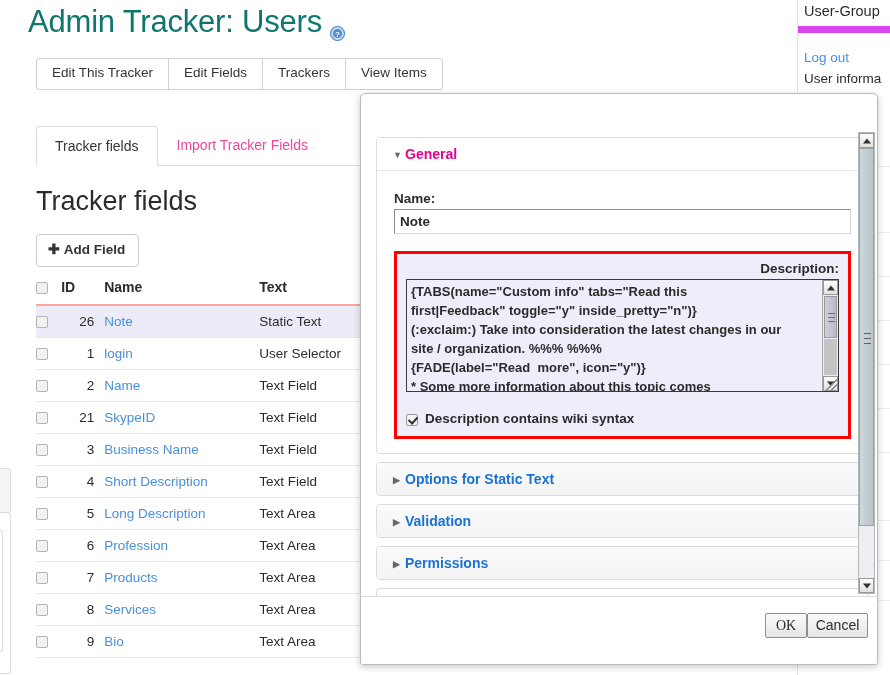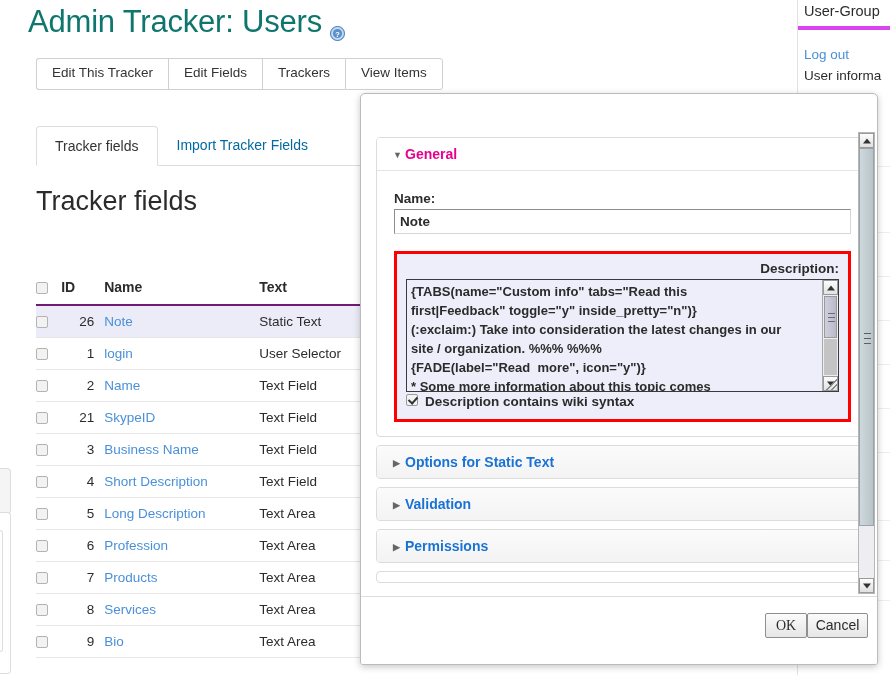--- a/index.html
+++ b/index.html
@@ -82,21 +82,21 @@
   }
   .sub-tab.active {
     border: 1px solid #dddddd;
     border-bottom: 1px solid #ffffff;
     border-radius: 4px 4px 0 0;
     background: #ffffff;
     color: #333333;
     margin-bottom: -1px;
   }
   .sub-tab.inactive {
-    color: #0369a1;
+    color: #ec4899;
     border: 1px solid transparent;
     text-align: center;
   }
 
   
   .section-title {
     position: absolute;
     left: 36px;
     top: 186px;
     font-size: 27px;
@@ -129,21 +129,21 @@
     width: 330px;
     border-collapse: collapse;
     font-size: 13.5px;
   }
   .fields-table th {
     text-align: left;
     font-weight: bold;
     color: #2b2b2b;
     padding: 0 0 9px 0;
     font-size: 14px;
-    border-bottom: 2px solid #701a75;
+    border-bottom: 2px solid #fca5a5;
   }
   .fields-table td {
     padding: 8px 0 8px 0;
     border-bottom: 1px solid #e6e6e6;
     color: #2b2b2b;
     font-size: 13.5px;
   }
   .col-cb   { width: 26px; }
   .col-id   { width: 34px; text-align: right; padding-right: 10px !important; }
   .col-name { width: 160px; }
@@ -185,21 +185,21 @@
     height: 675px;
     border-left: 1px solid #e2e2e2;
     box-sizing: border-box;
     overflow: hidden;
   }
   .rs-head {
     padding: 3px 0 7px 6px;
     font-size: 14.5px;
     color: #2b2b2b;
     white-space: nowrap;
-    border-bottom: 4px solid #d946ef;
+    border-bottom: 7px solid #d946ef;
   }
   .rs-body { padding: 14px 0 0 6px; }
   .rs-link {
     display: block;
     color: #4a90d9;
     font-size: 13.5px;
     white-space: nowrap;
     line-height: 21px;
   }
   .rs-text {
@@ -410,26 +410,26 @@
     right: 1px;
     bottom: 1px;
     width: 11px;
     height: 11px;
     background:
       linear-gradient(135deg, transparent 46%, #888888 46%, #888888 56%, transparent 56%),
       linear-gradient(135deg, transparent 70%, #888888 70%, #888888 80%, transparent 80%);
   }
 
   .wiki-row {
-    margin-top: 2px;
+    margin-top: 19px;
     font-size: 13.5px;
     font-weight: bold;
     color: #2b2b2b;
     display: flex;
-    align-items: flex-start;
+    align-items: flex-end;
   }
   .cb-checked {
     -webkit-appearance: none;
     appearance: none;
     width: 12px;
     height: 12px;
     border: 1px solid #9a9a9a;
     background: #f2f2f2;
     border-radius: 2px;
     position: relative;
@@ -534,20 +534,23 @@
     <div class="top-tab">View Items</div>
   </div>
 
   <div class="sub-tabs">
     <div class="sub-tab active">Tracker fields</div>
     <div class="sub-tab inactive">Import Tracker Fields</div>
   </div>
 
   <div class="section-title">Tracker fields</div>
 
+  <div class="add-field-btn">
+    <span class="plus">✚</span><span>Add Field</span>
+  </div>
 
   <table class="fields-table">
     <thead>
       <tr>
         <th class="col-cb">
           <input type="checkbox" class="cb" style="">
         </th>
         <th class="col-id">ID</th>
         <th class="col-name">Name</th>
         <th class="col-type">Text</th>

